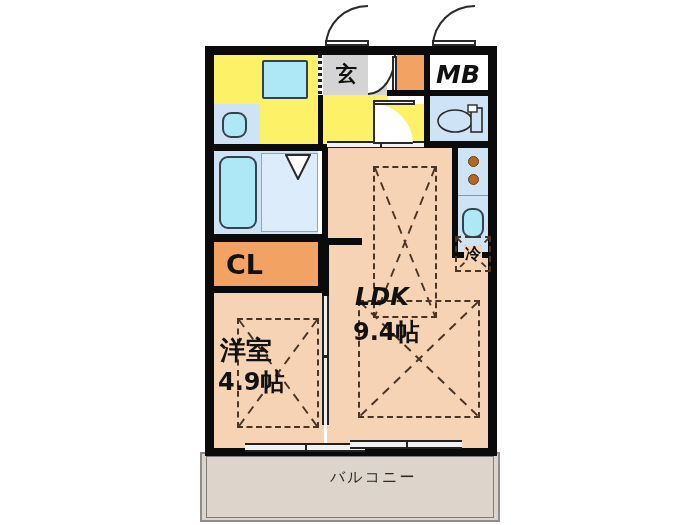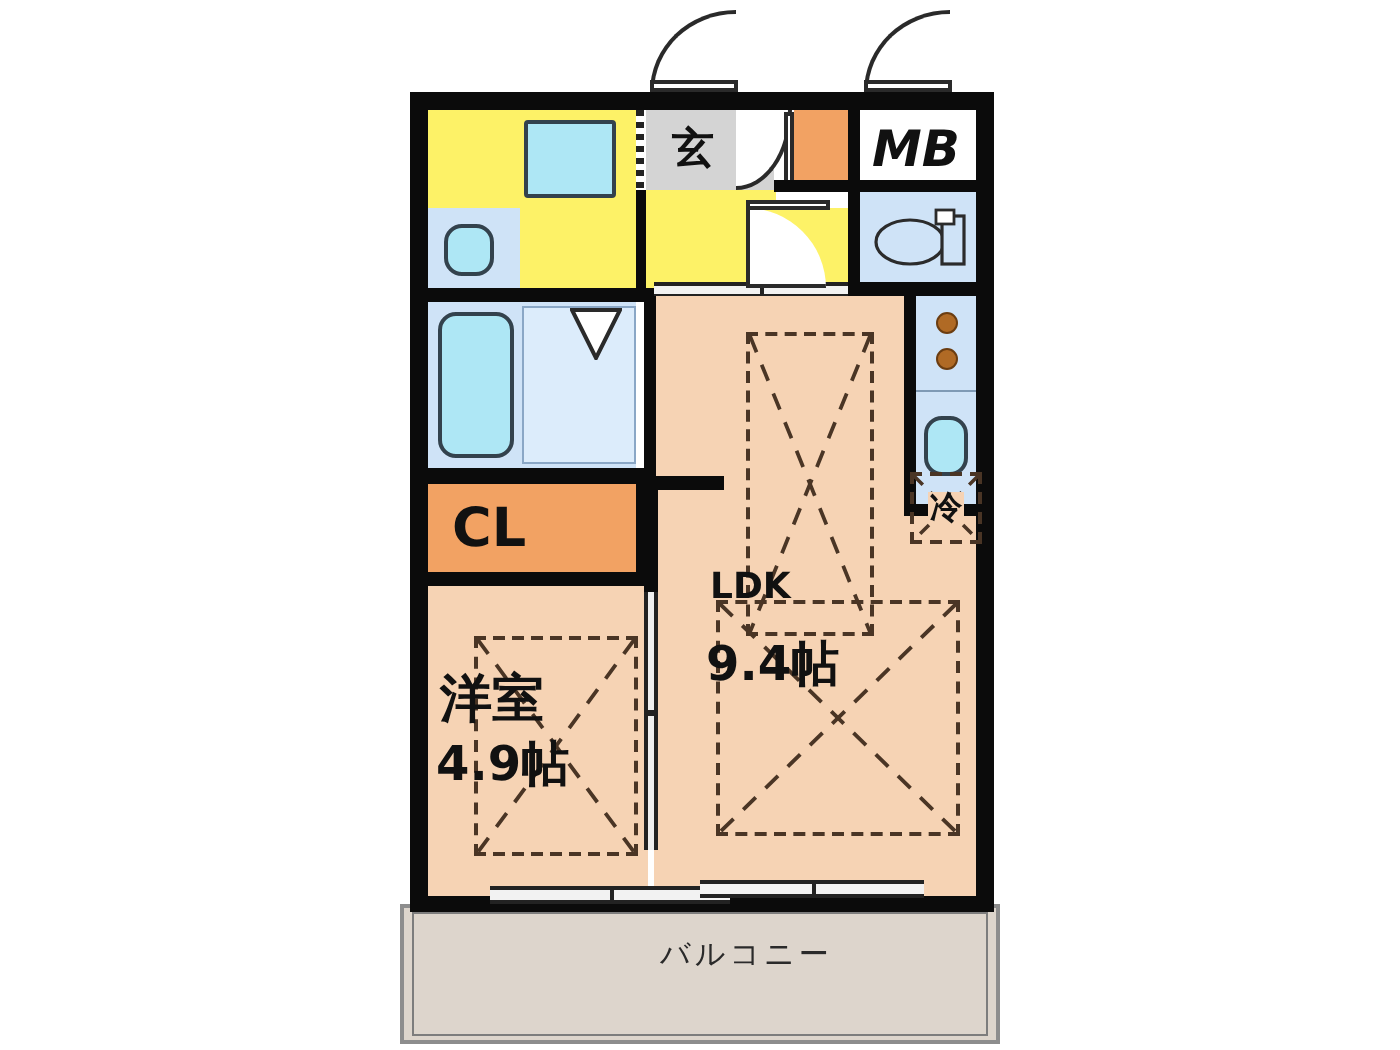--- a/index.html
+++ b/index.html
@@ -60,21 +60,21 @@
   .diag { position: absolute; left: 0; top: 0; width: 100%; height: 100%; }
 
   
   .lab {
     position: absolute;
     color: #111;
     font-weight: bold;
     white-space: nowrap;
     line-height: 1;
   }
-  .lab-ldk   { font-size: 18px; letter-spacing: 0px; }
+  .lab-ldk   { font-size: 24px; letter-spacing: 0px; font-style: italic; }
   .lab-sub   { font-size: 24px; }
   .lab-room  { font-size: 26px; }
   .lab-cl    { font-size: 27px; }
   .lab-mb    { font-size: 25px; font-style: italic; }
   .lab-gen   { font-size: 21px; }
   .lab-rei   { font-size: 16px; }
   .lab-bal   { font-size: 15px; font-weight: normal; letter-spacing: 2px; color: #2a2a2a; }
 
   
   .swing {

